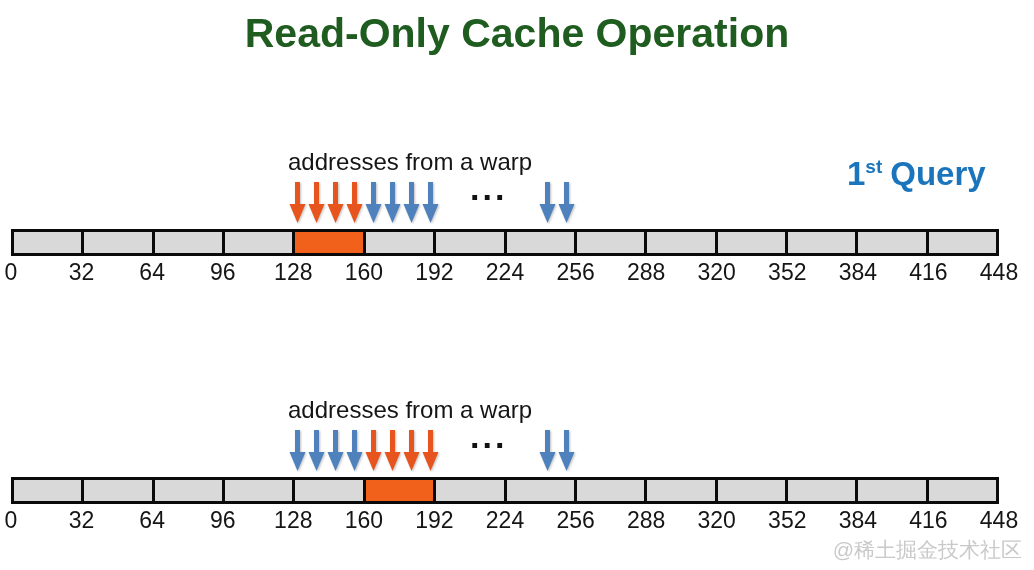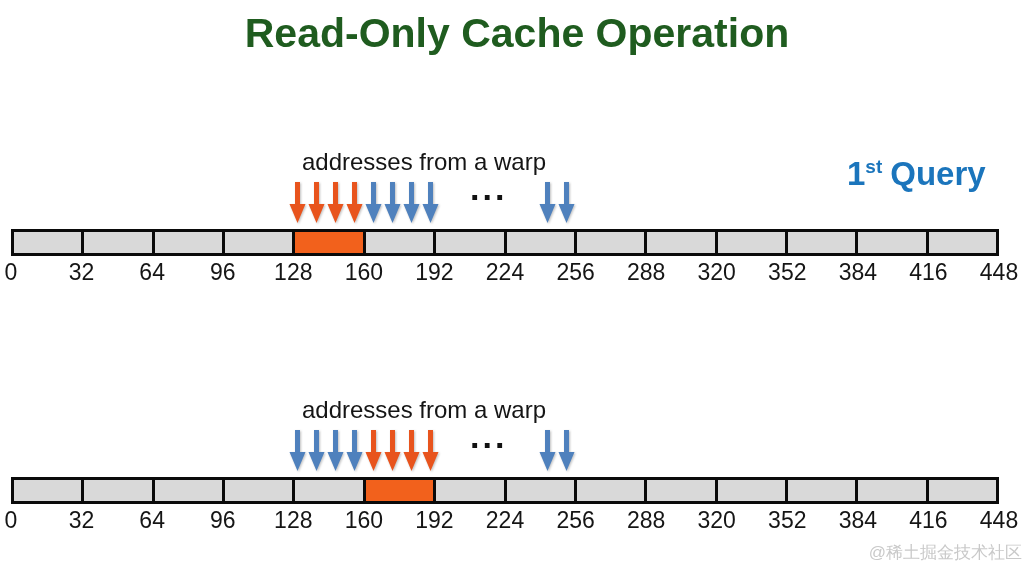--- a/index.html
+++ b/index.html
@@ -15,21 +15,21 @@
     position: absolute; top: 10px; left: 0; width: 100%;
     margin: 0; text-align: center;
     font-size: 41px; font-weight: bold;
     color: var(--title-green, #1F5C1F);
   }
   .query-block { position: absolute; left: 0; width: 1034px; height: 230px; }
   #queries .query-block:nth-of-type(1) { top: 145px; }
   #queries .query-block:nth-of-type(2) { top: 393px; }
   .warp-label {
     position: absolute; left: 288px; width: 272px; top: 3px;
-    text-align: center; font-size: 24px; color: #151515;
+    text-align: left; font-size: 24px; color: #151515;
   }
   .arrow-group { position: absolute; top: 37px; display: flex; gap: 2px; }
   .arrow-group.main { left: 289px; }
   .arrow-group.trailing { left: 539px; }
   .arrow { width: 17px; height: 42px; filter: drop-shadow(1px 1px 1px rgba(0,0,0,0.25)); }
   .arrow svg { display: block; }
   .arrow-blue svg path { fill: var(--arrow-blue, #4F81BD); }
   .arrow-orange svg path { fill: var(--arrow-orange, #E8541D); }
   .ellipsis {
     position: absolute; left: 470px; top: 24px;
@@ -55,21 +55,21 @@
   }
   .segment:first-child { margin-left: 0; }
   .segment.highlight { background: var(--segment-highlight, #F2611C); }
   .tick-row { position: absolute; left: 0; top: 114px; width: 100%; height: 28px; }
   .tick {
     position: absolute; transform: translateX(-50%);
     font-size: 23px; color: #151515; white-space: nowrap;
   }
   .watermark {
     position: absolute; right: 12px; bottom: 6px;
-    font-size: 17px; color: var(--watermark-gray, #C9C9C9);
+    font-size: 21px; color: var(--watermark-gray, #C9C9C9);
   }
 </style>
 </head>
 <body>
 
 <h1 class="title">Read-Only Cache Operation</h1>
 
 <div id="queries">
   <div class="query-block">
     <div class="warp-label">addresses from a warp</div>

